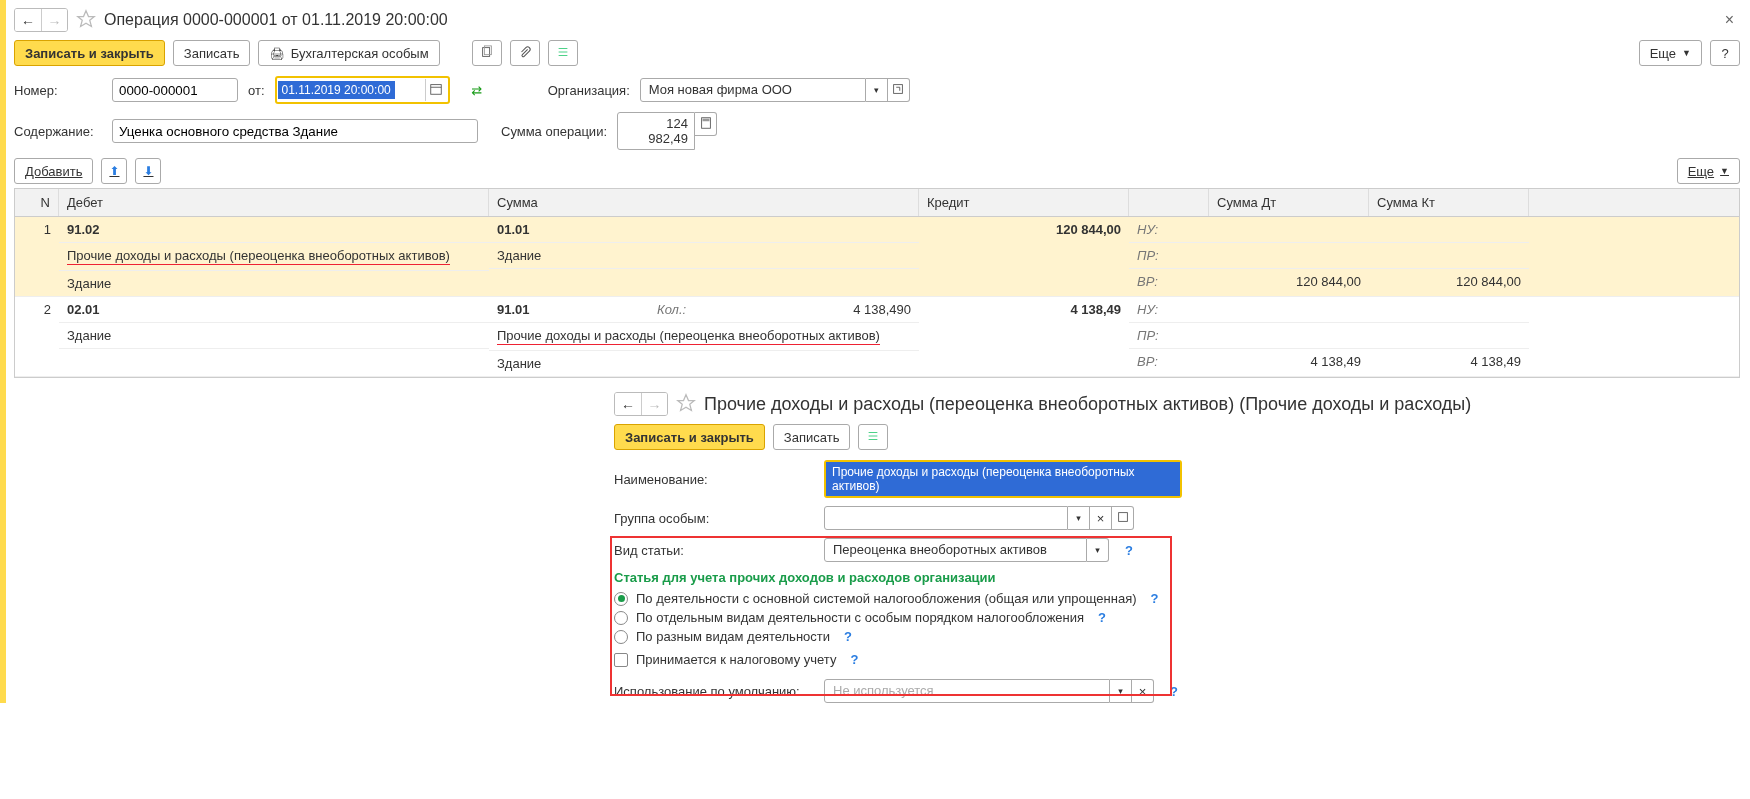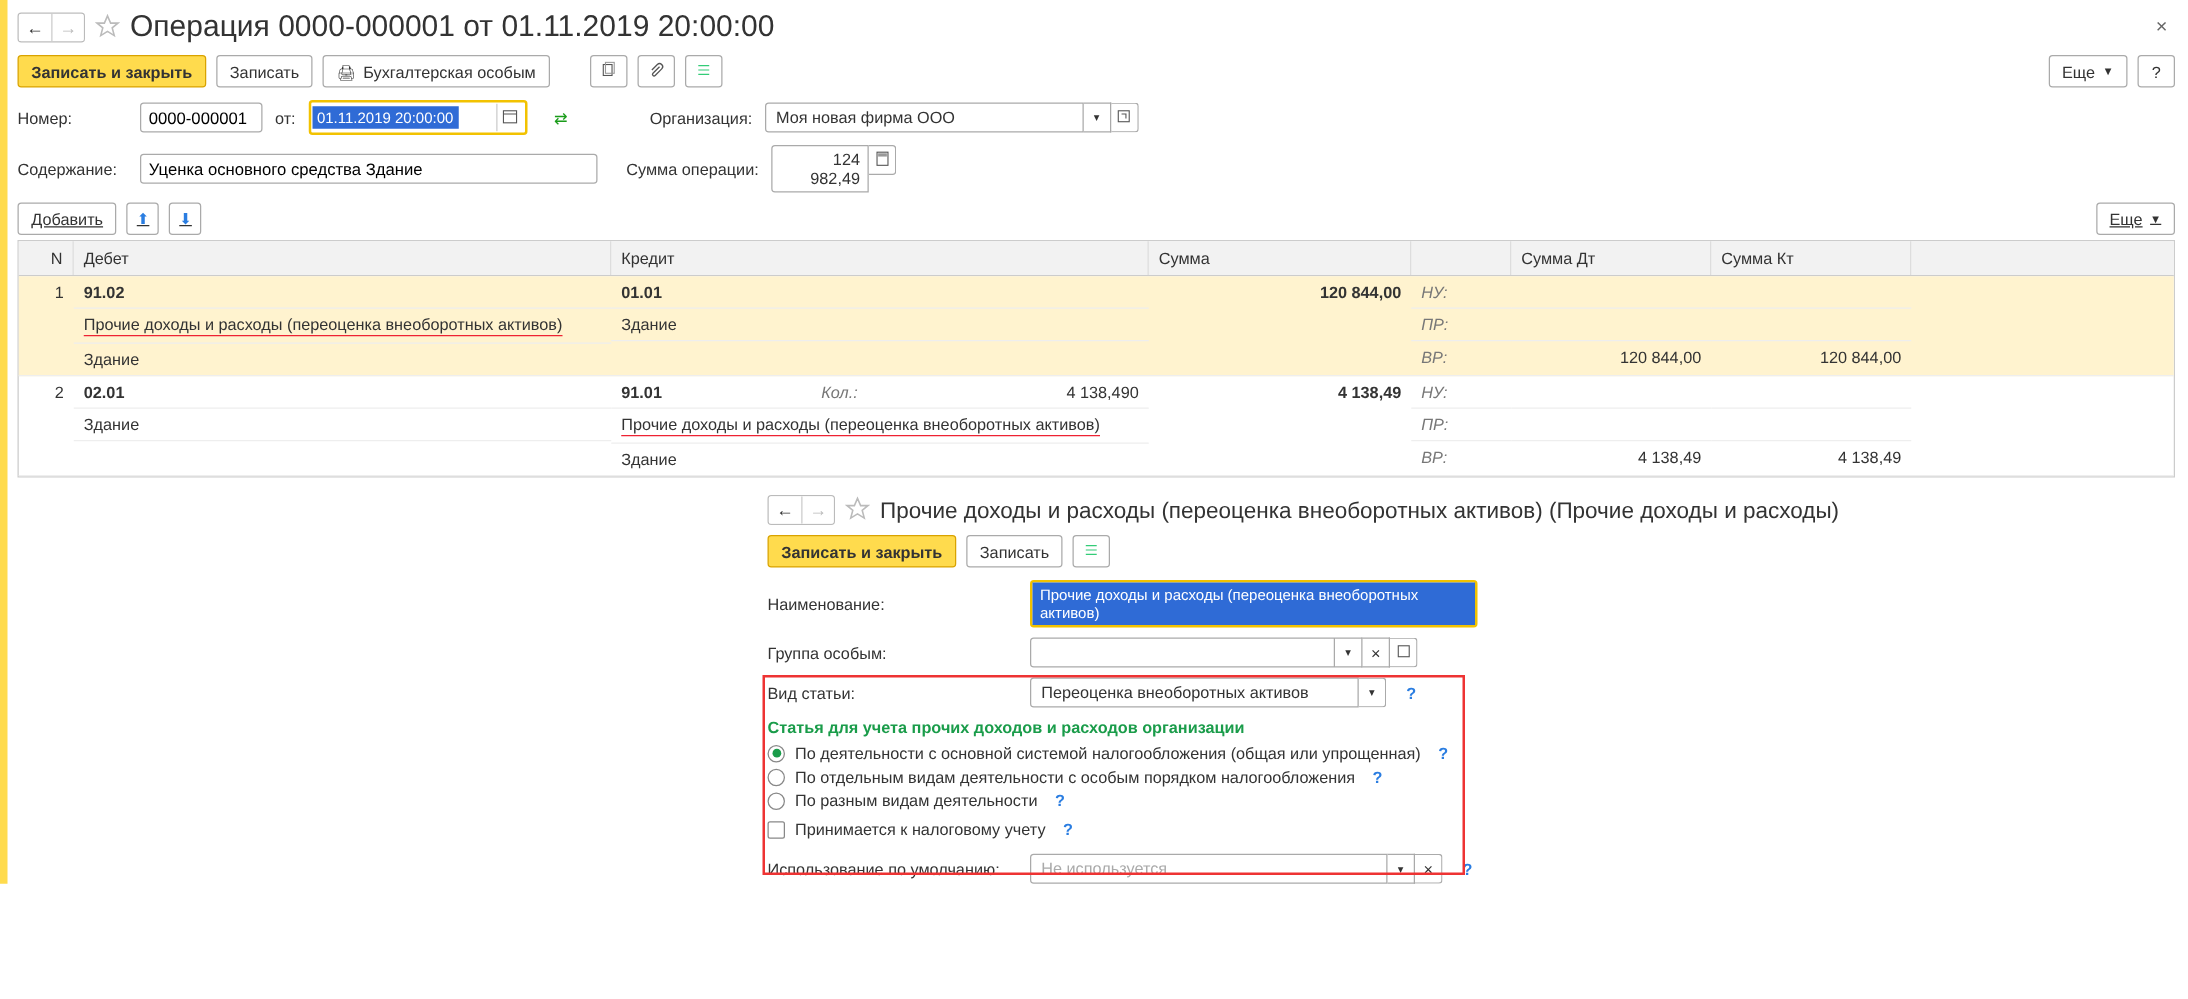--- a/index.html
+++ b/index.html
@@ -12,36 +12,36 @@
   }
   .main-window { padding: 8px 10px 0 14px; position:relative; }
   .yellow-edge { position:absolute; left:0; top:0; bottom:0; width:6px; background:#ffdb4d; }
   .header-row { display:flex; align-items:center; gap:8px; margin-bottom:8px; }
   .nav-btns { display:flex; border:1px solid #bbb; border-radius:3px; overflow:hidden; }
   .nav-btn { width:26px; height:22px; display:flex; align-items:center; justify-content:center; background:#fff; cursor:pointer; }
   .nav-btn + .nav-btn { border-left:1px solid #ccc; }
   .arrow-l::before { content:"←"; font-size:14px; color:#333;}
   .arrow-r::before { content:"→"; font-size:14px; color:#bbb;}
   .star-icon svg { width:20px; height:20px; }
-  .title { font-size:24px; font-weight:400; color:#333; }
+  .title { font-size:16px; font-weight:400; color:#333; }
   .close-x { margin-left:auto; font-size:16px; color:#666; cursor:pointer; padding:0 6px;}
   .toolbar { display:flex; align-items:center; gap:8px; margin-bottom:10px; }
   .btn { border:1px solid #aaa; background:#fff; border-radius:3px; padding:4px 10px; height:26px; display:flex; align-items:center; gap:6px; cursor:pointer; font-size:13px; }
   .btn.yellow { background:#ffdb4d; border-color:#d9a300; font-weight:700; }
   .btn.icon-only { padding:4px 6px; width:30px; justify-content:center;}
   .toolbar-right { margin-left:auto; display:flex; gap:8px;}
   .form-row { display:flex; align-items:center; gap:10px; margin-bottom:8px;}
   .lbl { min-width:88px; }
   .lbl.sm { min-width:auto; }
   .inp { border:1px solid #aaa; border-radius:3px; height:24px; padding:2px 6px; background:#fff; }
   .date-group { border:2px solid #f2c200; border-radius:3px; padding:1px; display:flex; align-items:center;}
   .date-val { background:#2f6bd6; color:#fff; padding:2px 4px; font-size:12px;}
   .cal-btn { width:22px; height:22px; display:flex; align-items:center; justify-content:center; border-left:1px solid #ccc; cursor:pointer;}
   .swap-btn { width:22px; height:22px; display:flex; align-items:center; justify-content:center; color:#1a9c1a; cursor:pointer; margin-left:6px;}
-  .org-inp { width:299px; display:flex; }
+  .org-inp { width:270px; display:flex; }
   .org-inp .val { flex:1; padding:3px 8px; border:1px solid #aaa; border-radius:3px 0 0 3px;}
   .drop-btn, .sq-btn { width:22px; height:24px; border:1px solid #aaa; border-left:none; display:flex; align-items:center; justify-content:center; cursor:pointer; }
   .drop-btn { border-radius:0;}
   .sq-btn { border-radius:0 3px 3px 0;}
   .sum-inp { width:100px; text-align:right; display:flex; }
   .sum-inp .val { flex:1; padding:3px 6px; text-align:right; border:1px solid #aaa; border-radius:3px 0 0 3px;}
   .calc-btn { width:22px; height:24px; border:1px solid #aaa; border-left:none; border-radius:0 3px 3px 0; display:flex; align-items:center; justify-content:center; cursor:pointer;}
   .table-toolbar { display:flex; align-items:center; gap:8px; margin-bottom:4px;text-decoration:underline;}
   .arr-btn { width:26px; height:26px; border:1px solid #aaa; border-radius:3px; display:flex; align-items:center; justify-content:center; cursor:pointer; background:#fff;}
   .arr-up::before { content:"⬆"; color:#2a7de1; font-size:12px;}
@@ -134,21 +134,21 @@
           <span style="font-size:9px">▼</span>
         </div>
       <div class="btn icon-only">
           <span>?</span>
         </div>
     </div>
   </div>
 
   <div class="form-row">
     <span class="lbl">Номер:</span>
-    <input class="inp" style="width: 98px;" value="0000-000001">
+    <input class="inp" style="width: 126px;" value="0000-000001">
     <span class="lbl sm">от:</span>
     <div class="date-group">
       <span class="date-val">01.11.2019 20:00:00</span>
       <div style="width:30px"></div>
       <div class="cal-btn">
           <span class="cal-i"><svg viewBox="0 0 16 16">
               <rect x="2" y="3" width="12" height="11" fill="none" stroke="#555"></rect>
               <line x1="2" y1="6" x2="14" y2="6" stroke="#555"></line>
             </svg></span>
         </div>
@@ -196,22 +196,22 @@
           <span>Еще</span>
           <span style="font-size:9px">▼</span>
         </div>
     </div>
   </div>
 
   <div class="grid">
     <div class="grid-head">
       <div class="gh" style="text-align:right">N</div>
       <div class="gh">Дебет</div>
+      <div class="gh">Сумма</div>
       <div class="gh">Кредит</div>
-      <div class="gh">Сумма</div>
       <div class="gh"></div>
       <div class="gh">Сумма Дт</div>
       <div class="gh">Сумма Кт</div>
     </div>
 
     <div class="grid-row sel">
       <div class="cell r">1</div>
       <div>
         <div class="cell b">91.02</div>
         <div class="cell bt"><span class="underline-red">Прочие доходы и расходы (переоценка внеоборотных активов)</span></div>

